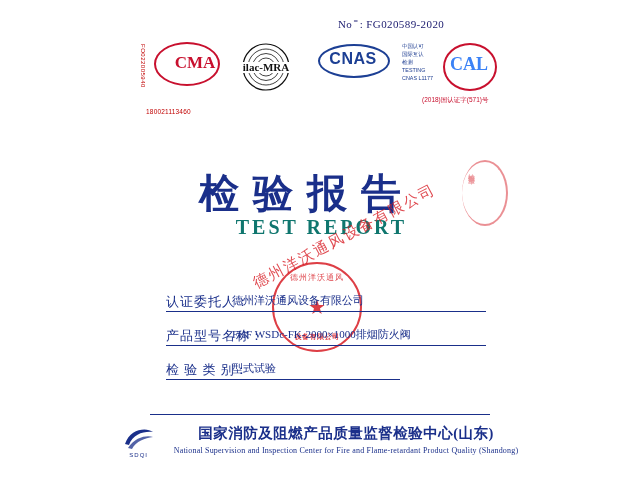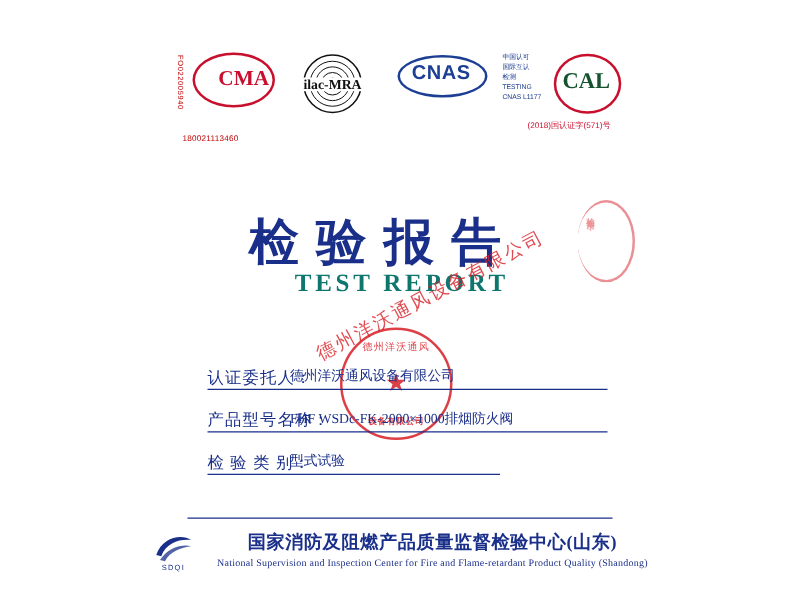--- a/index.html
+++ b/index.html
@@ -159,21 +159,21 @@
     border: 2px solid #c8102e;
     border-radius: 50%;
   }
   .cal .letters {
     position: absolute;
     left: 0; right: 0; top: 12px;
     text-align: center;
     font-family: "Liberation Serif", serif;
     font-weight: bold;
     font-size: 18px;
-    color: #14532d;
+    color: #3b82f6;
   }
   .cal-code {
     position: absolute;
     left: 282px;
     top: 54px;
     font-size: 6.5px;
     color: #c8102e;
     white-space: nowrap;
   }
 
@@ -377,20 +377,24 @@
     color: #1a2f8a;
     letter-spacing: 0.2px;
     white-space: nowrap;
   }
 </style>
 </head>
 <body>
 
 <div class="page">
 
+  <div class="serial">
+    <span class="no"><span>No</span><sup>＝</sup>:</span>
+    <span>FG020589-2020</span>
+  </div>
 
   <div class="logo-strip">
 
     <div class="cma-code-top">FO022005940</div>
     <div class="cma-code-bottom">180021113460</div>
 
     <div class="logo cma">
       <div class="oval"></div>
       <div class="txt">CMA</div>
     </div>

